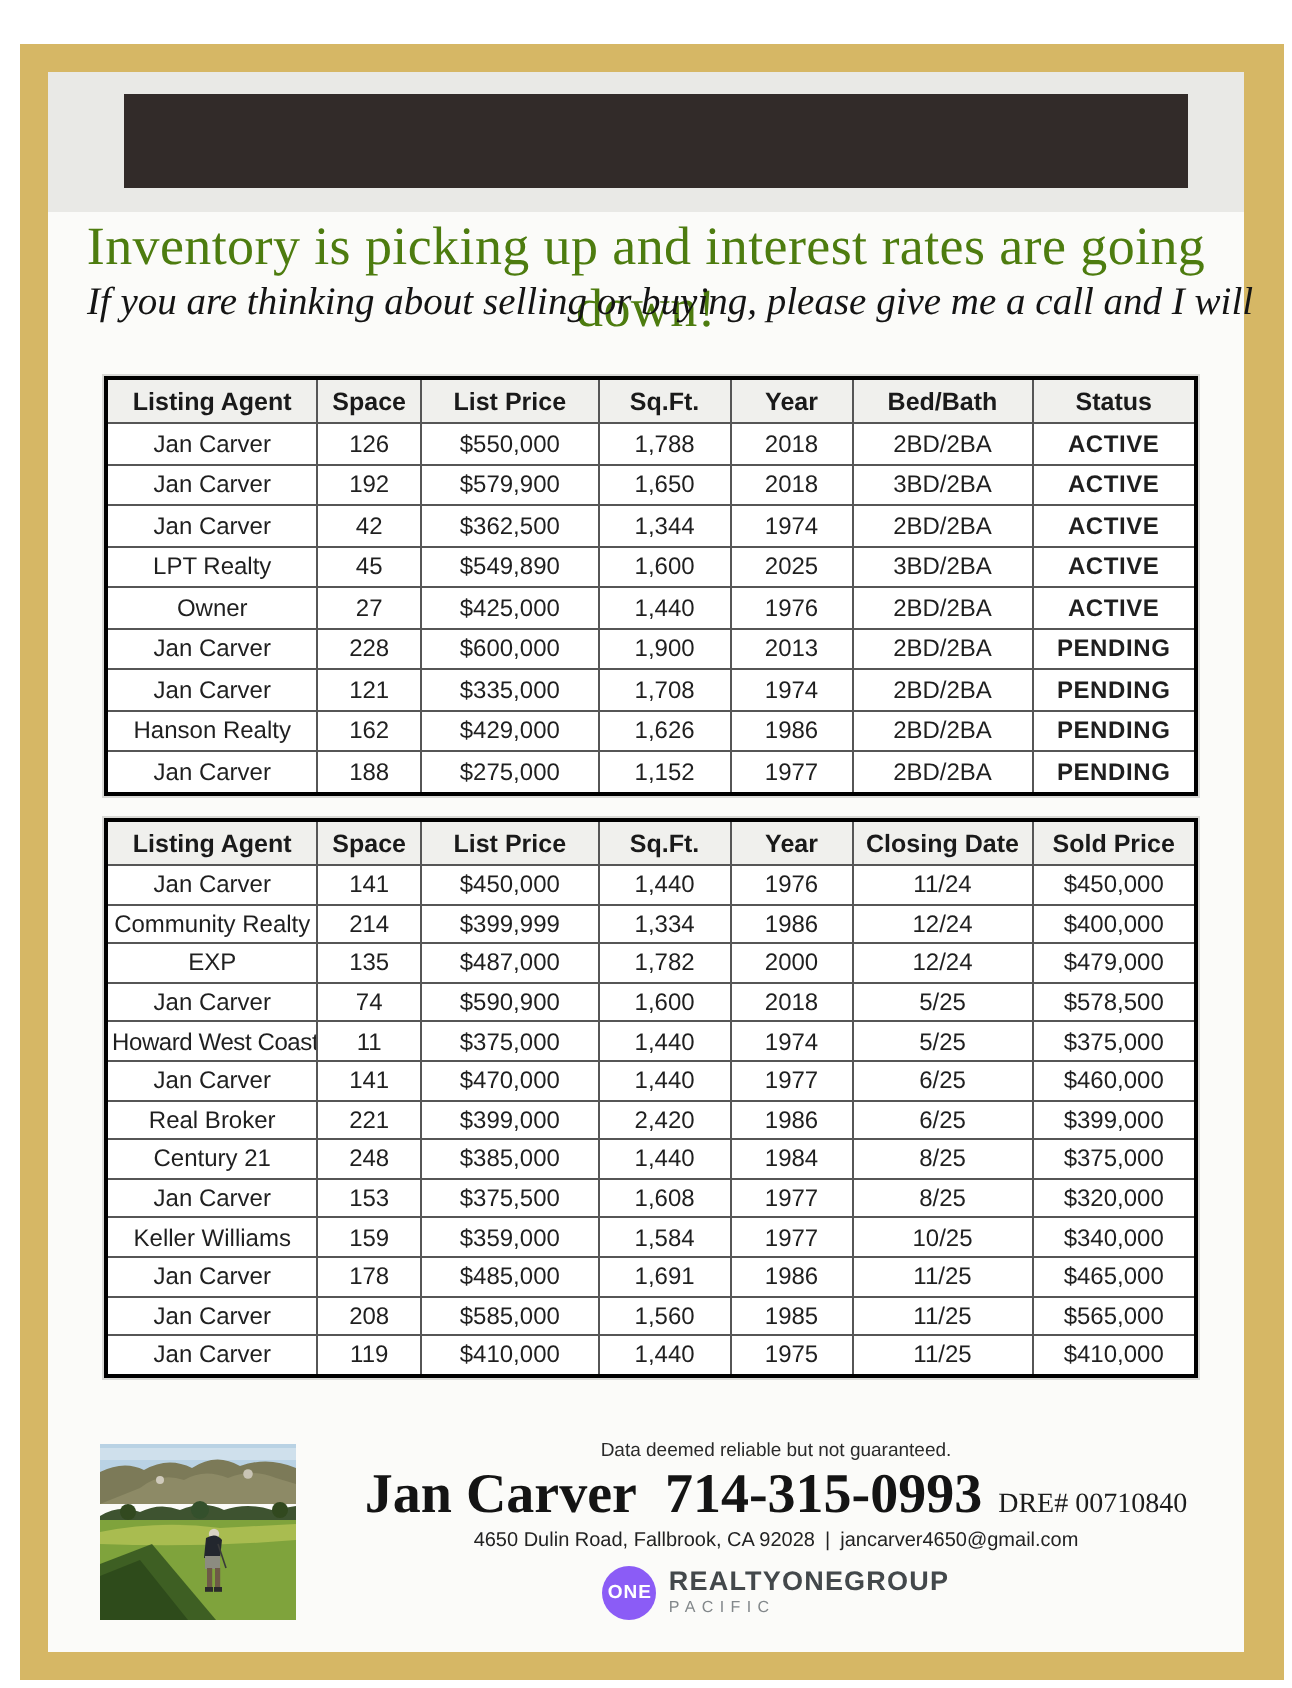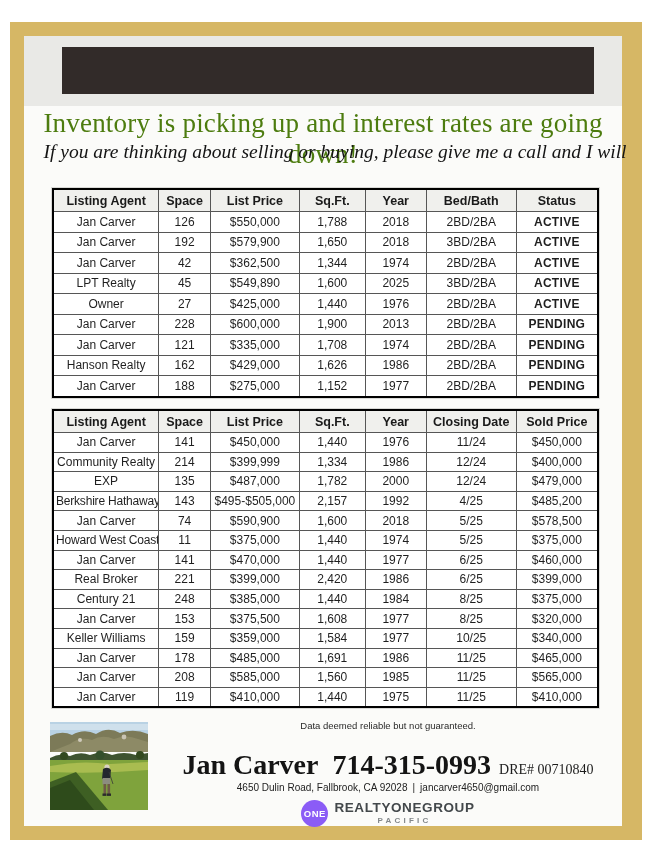--- a/index.html
+++ b/index.html
@@ -54,48 +54,47 @@
 
   .footer{position:absolute;left:0;top:684px;width:100%;}
   .photo{
     position:absolute;left:26px;top:2px;width:98px;height:88px;display:block;
   }
   .footer-text{
     position:absolute;left:140px;right:10px;top:0;text-align:center;
   }
   .disclaimer{font-size:9.5px;color:#2a2a2a;}
   .agent-line{
-    margin-top:18px;font-family:"Liberation Serif", serif;font-weight:bold;
+    margin-top:1px;font-family:"Liberation Serif", serif;font-weight:bold;
     font-size:28px;color:#141414;white-space:nowrap;
   }
   .agent-line .gap{display:inline-block;width:14px;}
   .dre{
     font-family:"Liberation Serif", serif;font-weight:400;font-size:14px;
     margin-left:8px;color:#1c1c1c;
   }
   .address-line{font-size:10px;margin-top:1px;color:#222;}
   .addr-sep{display:inline-block;margin:0 5px;}
   .logo-row{
     margin-top:7px;display:flex;align-items:center;justify-content:center;
   }
   .logo-circle{
     width:27px;height:27px;border-radius:50%;background:#8b5cf6;
     display:flex;align-items:center;justify-content:center;
     color:#ffffff;font-size:9.5px;font-weight:bold;letter-spacing:0.5px;
     flex:0 0 auto;
   }
-  .logo-text{margin-left:6px;text-align:center;}
+  .logo-text{margin-left:6px;text-align:left;}
   .logo-brand{
     font-size:13.5px;font-weight:600;letter-spacing:0.6px;color:#43484b;
     line-height:13px;
   }
   .logo-region{
     font-size:8px;letter-spacing:3.2px;color:#82878a;line-height:10px;
     margin-top:2px;
-    font-weight:bold;
   }
 </style>
 </head>
 <body>
 
 <div class="gold-frame"></div>
 
 <div class="page">
 
   <div class="scan-band">
@@ -255,29 +254,20 @@
           <td>$400,000</td>
         </tr>
         <tr>
           <td>EXP</td>
           <td>135</td>
           <td>$487,000</td>
           <td>1,782</td>
           <td>2000</td>
           <td>12/24</td>
           <td>$479,000</td>
-        </tr>
-        <tr>
-          <td class="condensed">Berkshire Hathaway</td>
-          <td>143</td>
-          <td>$495-$505,000</td>
-          <td>2,157</td>
-          <td>1992</td>
-          <td>4/25</td>
-          <td>$485,200</td>
         </tr>
         <tr>
           <td>Jan Carver</td>
           <td>74</td>
           <td>$590,900</td>
           <td>1,600</td>
           <td>2018</td>
           <td>5/25</td>
           <td>$578,500</td>
         </tr>

